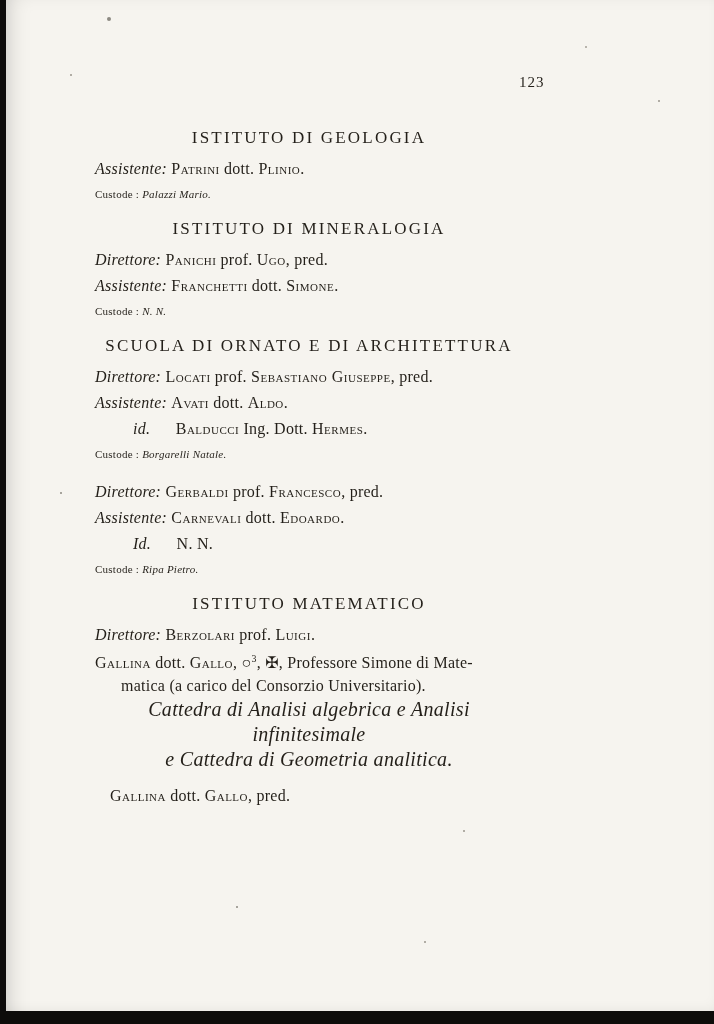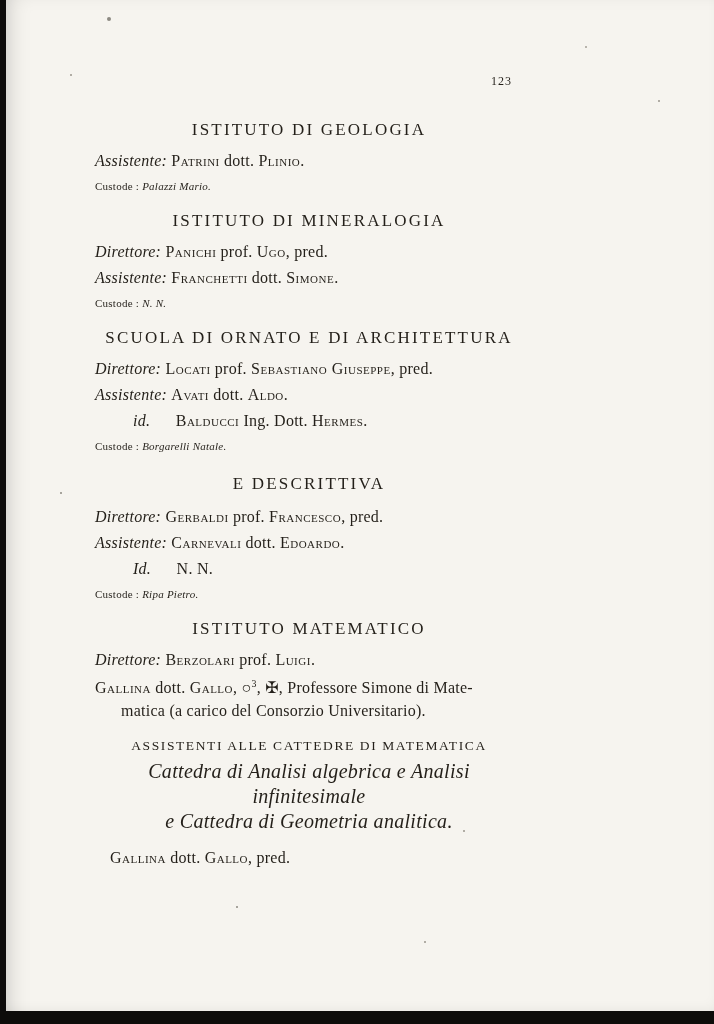--- a/index.html
+++ b/index.html
@@ -36,39 +36,39 @@
       70px 74px 0 0 #9a968d,
       585px 46px 0 0 #a39f96,
       658px 100px 0 0 #9a968d,
       60px 492px 0 0 #8d8a82,
       463px 830px 0 0 #9a968d,
       236px 906px 0 0 #8d8a82,
       424px 941px 0 0 #9a968d;
   }
   .page-number {
     position: absolute;
-    left: 491px; top: 74px;
-    font-size: 12px;
+    left: 519px; top: 74px;
+    font-size: 15px;
     letter-spacing: 1px;
   }
   .content {
     position: absolute;
     left: 95px; top: 120px;
     width: 548px;
   }
   .sec-title {
     font-size: 17px;
     font-weight: normal;
     letter-spacing: 2.2px;
     text-align: center;
     padding-right: 120px;
     margin: 14px 0 8px 0;
     white-space: nowrap;
   }
-  section:first-of-type .sec-title { margin-top: 0; }
+  section:first-of-type .sec-title { margin-top: 8px; }
   .sec-title .title-line { display: block; line-height: 25px; }
   .entry {
     font-size: 16px;
     line-height: 26px;
     letter-spacing: 0.25px;
     white-space: pre-wrap;
   }
   .entry.custode {
     font-size: 11px;
     line-height: 22px;
@@ -134,35 +134,33 @@
     <section>
       <h2 class="sec-title">SCUOLA DI ORNATO E DI ARCHITETTURA</h2>
       <p class="entry"><span class="i">Direttore: </span><span class="sc">Locati</span><span> prof. </span><span class="sc">Sebastiano Giuseppe</span><span>, pred.</span></p>
       <p class="entry"><span class="i">Assistente: </span><span class="sc">Avati</span><span> dott. </span><span class="sc">Aldo</span><span>.</span></p>
       <p class="entry indent"><span class="i">id.</span><span>      </span><span class="sc">Balducci</span><span> Ing. Dott. </span><span class="sc">Hermes</span><span>.</span></p>
       <p class="entry custode"><span>Custode : </span><span class="i">Borgarelli Natale.</span></p>
     </section>
 
     <section>
       <h2 class="sec-title">
-        <span class="title-line">E DESCRITTIVA</span>
       </h2>
       <p class="entry"><span class="i">Direttore: </span><span class="sc">Gerbaldi</span><span> prof. </span><span class="sc">Francesco</span><span>, pred.</span></p>
       <p class="entry"><span class="i">Assistente: </span><span class="sc">Carnevali</span><span> dott. </span><span class="sc">Edoardo</span><span>.</span></p>
       <p class="entry indent"><span class="i">Id.</span><span>      </span><span>N. N.</span></p>
       <p class="entry custode"><span>Custode : </span><span class="i">Ripa Pietro.</span></p>
     </section>
 
     <section>
       <h2 class="sec-title">ISTITUTO MATEMATICO</h2>
       <p class="entry"><span class="i">Direttore: </span><span class="sc">Berzolari</span><span> prof. </span><span class="sc">Luigi</span><span>.</span></p>
       <p class="para"><span class="sc">Gallina</span><span> dott. </span><span class="sc">Gallo</span><span>, ○</span><span class="sup">3</span><span>, ✠, Professore Simone di Mate-</span><br><span>matica (a carico del Consorzio Universitario).</span></p>
     </section>
 
     <section>
-      <h3 class="sub-title">ASSISTENTI ALLE CATTEDRE DI MATEMATICA</h3>
       <p class="cattedra">Cattedra di Analisi algebrica e Analisi infinitesimale</p>
       <p class="cattedra">e Cattedra di Geometria analitica.</p>
       <p class="entry final-line"><span class="sc">Gallina</span><span> dott. </span><span class="sc">Gallo</span><span>, pred.</span></p>
     </section>
 
   </main>
 </div>
 
 </body></html>

